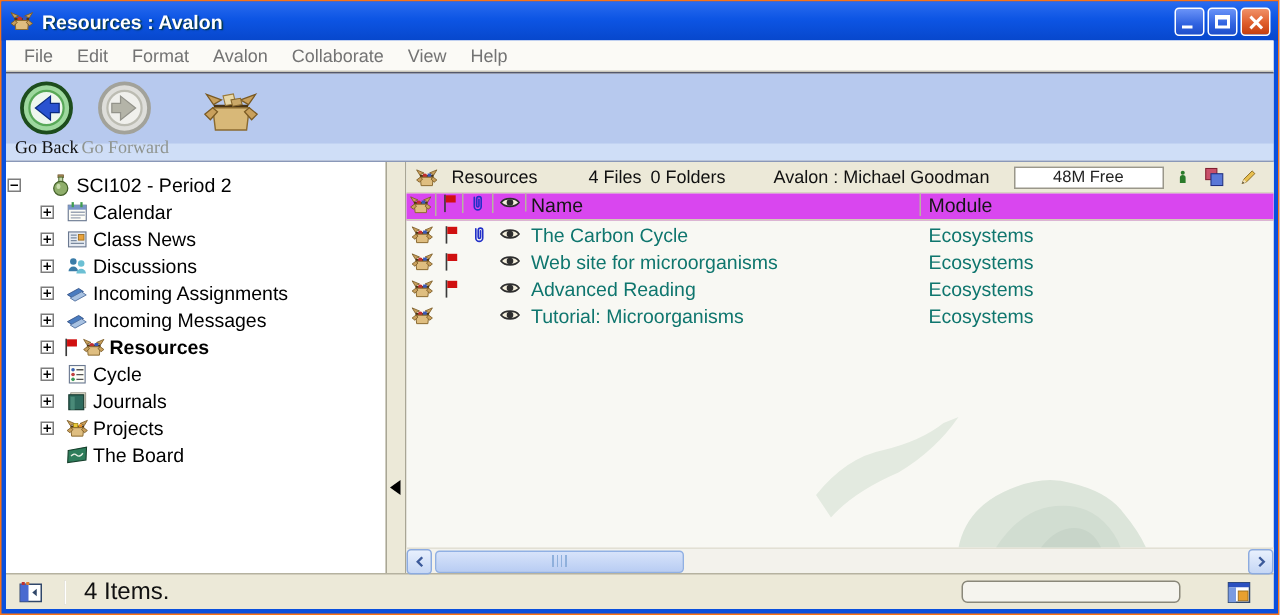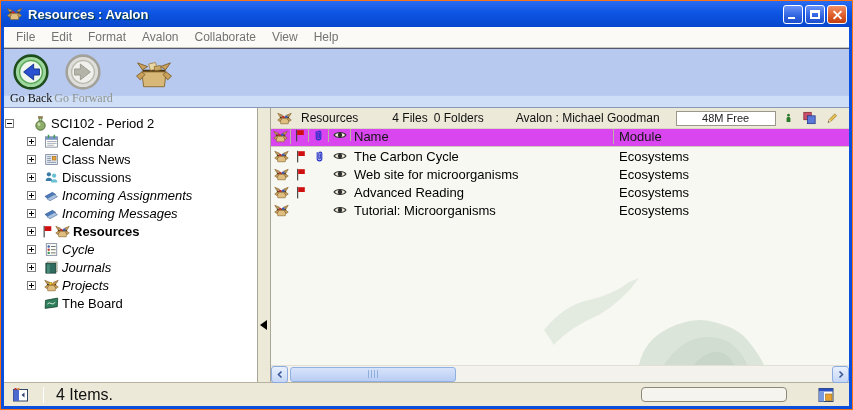--- a/index.html
+++ b/index.html
@@ -36,41 +36,41 @@
   .trow.root{padding-left:1px;}
   .exp{width:9px;height:9px;border:1px solid #7d7d7d;background:#fff;position:relative;flex:none;}
   .exp::before{content:"";position:absolute;left:1px;right:1px;top:3px;height:1px;background:#000;}
   .exp.plus::after{content:"";position:absolute;top:1px;bottom:1px;left:3px;width:1px;background:#000;}
   .exp.hidden{visibility:hidden;}
   .ticon{width:15px;height:15px;margin-left:8px;flex:none;}
   .root .ticon{margin-left:19px;}
   .ticon.afterflag{margin-left:3px;}
   .tflag{width:10px;height:13px;margin-left:6px;flex:none;}
   .tlabel{margin-left:3px;white-space:nowrap;}
-  .it{font-style:italic;} .bd{font-weight:bold;}
+  .it{} .bd{font-weight:bold;}
   .splitter{width:14px;background:#ece9d8;border-left:1px solid #a9a695;border-right:1px solid #a9a695;position:relative;flex:none;}
   .split-arrow{position:absolute;left:2px;top:212px;width:0;height:0;border-top:5px solid transparent;border-bottom:5px solid transparent;border-right:7px solid #000;}
   
   .rpanel{flex:1;display:flex;flex-direction:column;background:#f8f8f3;min-width:0;position:relative;}
   .phead{height:21px;background:#ece9d8;display:flex;align-items:center;padding:0 6px;font-size:12px;color:#111;flex:none;border-bottom:1px solid #d8d4c0;}
   .phead .ic16{width:15px;height:15px;flex:none;}
   .ph-title{margin-left:9px;}
   .ph-files{margin-left:34px;} .ph-folders{margin-left:6px;}
   .ph-owner{margin-left:32px;}
   .ph-free{margin-left:16px;width:100px;height:15px;background:#fff;border:1px solid #9a978a;font-size:11px;text-align:center;line-height:13px;color:#222;}
   .ph-icons{margin-left:auto;display:flex;align-items:center;gap:9px;margin-right:4px;}
   .thead{height:18px;background:#d946ef;display:flex;align-items:flex-start;font-size:13px;color:#161616;flex:none;border-bottom:1px solid #cfcbb6;}
   .c{display:flex;align-items:center;justify-content:center;flex:none;}
   .ci{width:20px;} .cf{width:18px;} .cc{width:20px;} .ce{width:22px;}
   .cn{width:263px;justify-content:flex-start;padding-left:3px;}
   .cm{flex:1;justify-content:flex-start;padding-left:5px;}
   .thead .c{border-right:1px solid #b8b49f;}
   .thead .cm{border-right:none;}
   .rows{flex:1;position:relative;min-height:0;}
-  .lrow{height:18px;display:flex;align-items:center;font-size:13px;color:#000000;}
+  .lrow{height:18px;display:flex;align-items:center;font-size:13px;color:#0f766e;}
   .ic15{width:15px;height:15px;} .ic12{width:11px;height:13px;} .ic13{width:14px;height:12px;}
   .watermark{position:absolute;right:55px;bottom:0;opacity:.75;}
   
   .hscroll{height:17px;flex:none;background:#f3f2ec;display:flex;align-items:center;border-top:1px solid #e2e0d4;}
   .sbtn{width:17px;height:17px;flex:none;border:1px solid #8cabe0;border-radius:3px;background:linear-gradient(180deg,#e8f0fd,#c6d7f5);display:flex;align-items:center;justify-content:center;}
   .sthumb{margin-left:2px;width:166px;height:15px;border:1px solid #90b0e4;border-radius:3px;background:linear-gradient(180deg,#d7e3fa,#b9cdf3);display:flex;align-items:center;justify-content:center;}
   .grip{width:11px;height:8px;background:repeating-linear-gradient(90deg,#8fb0dc 0 1px,rgba(0,0,0,0) 1px 3px);}
   .sbtn.right{margin-left:auto;}
   
   .statusbar{height:24px;background:#ece9d8;border-top:1px solid #b5b2a0;display:flex;align-items:center;padding:0 8px;flex:none;font-size:16px;color:#111;}

